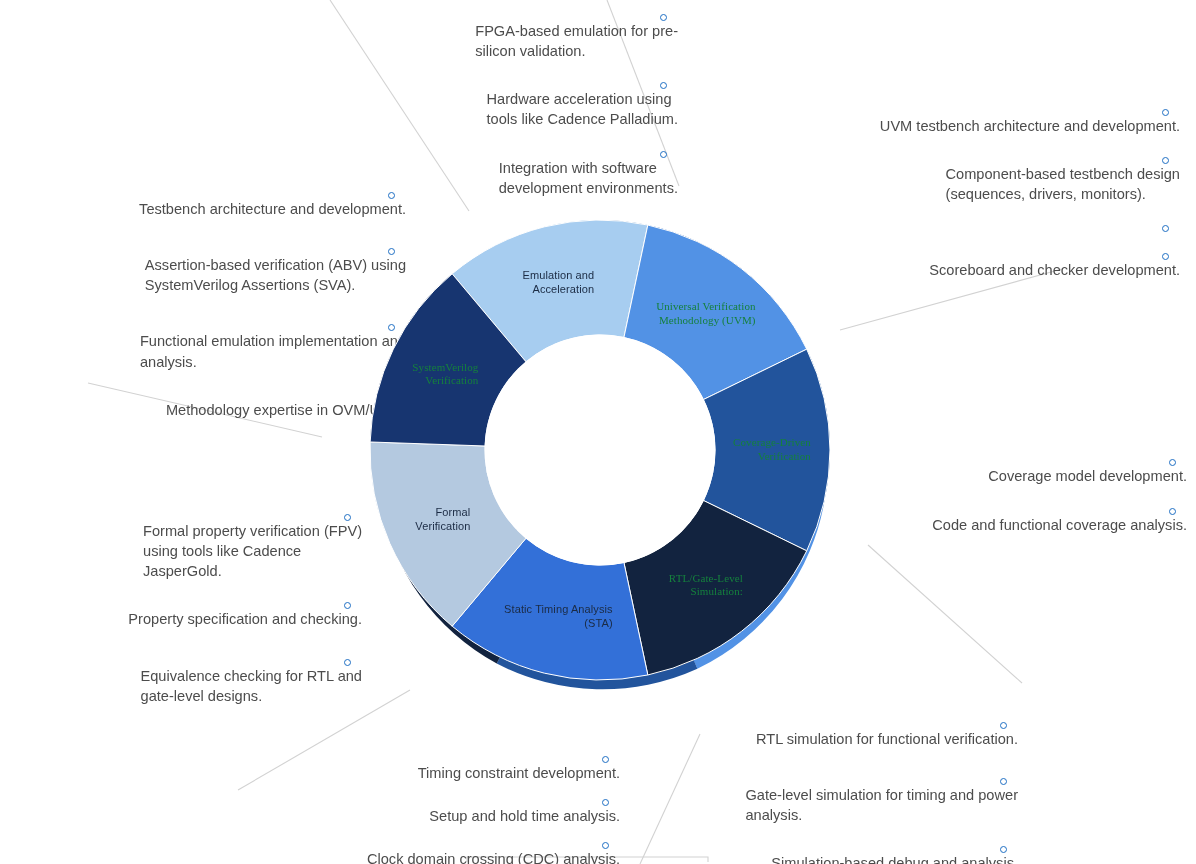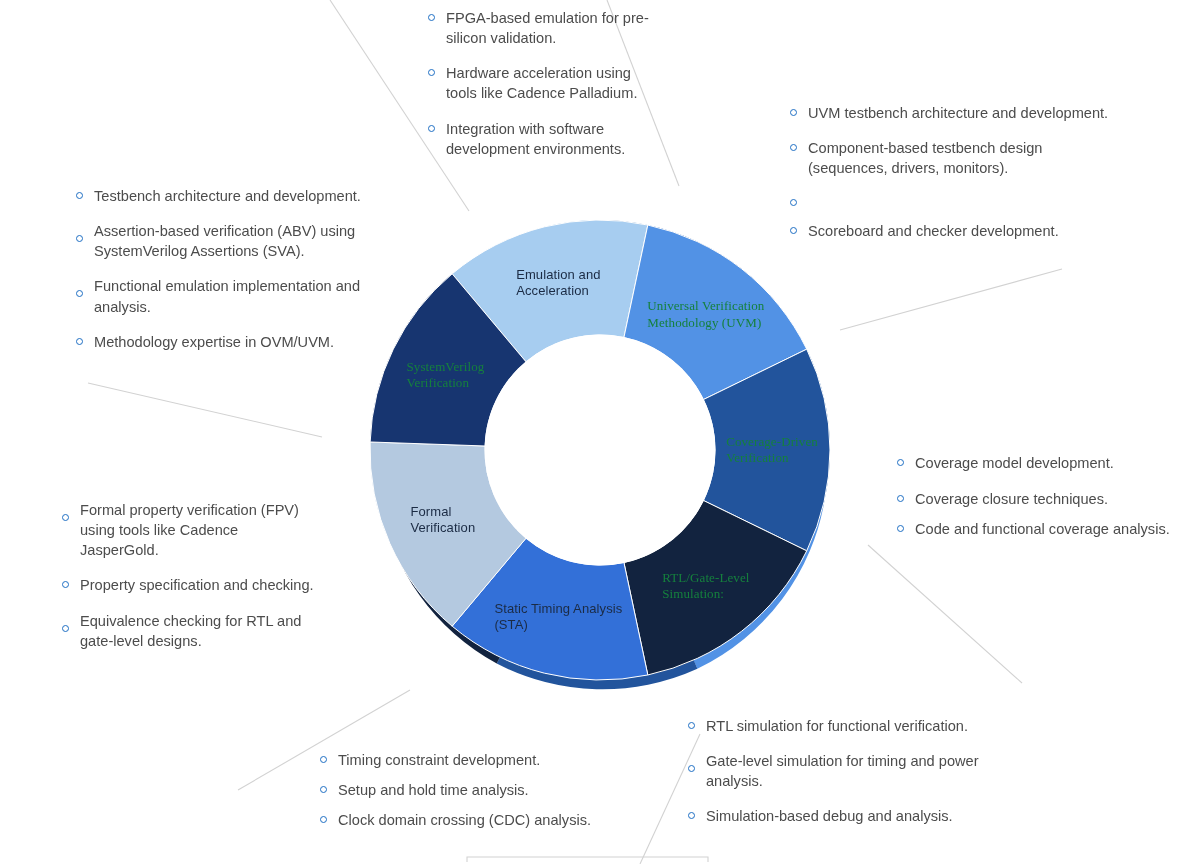--- a/index.html
+++ b/index.html
@@ -13,36 +13,37 @@
   #stage{position:absolute;left:0;top:0;width:1196px;height:864px;}
 
   
   .leaders{position:absolute;left:0;top:0;width:1196px;height:864px;pointer-events:none;}
 
   
   .donut-wrap{position:absolute;left:298px;top:148px;width:604px;height:604px;}
 
   .seg-label{
     position:absolute;
-    text-align:left;
-    font-size:13px;
+    text-align:right;
+    font-size:11px;
     line-height:1.25;
     letter-spacing:.1px;
     white-space:pre-line;
     transform:translate(-50%,-50%);
   }
   .seg-label.dark{color:#1b2b44;}
   .seg-label.light{color:#15803d;font-family:Liberation Serif, serif;}
 
   
   .callout{position:absolute;}
   .bullet-row{
     display:flex;
-    align-items:flex-start;
+    align-items:flex-end;
     margin-bottom:15px;
+    flex-direction:column;
   }
   .bullet-row:last-child{margin-bottom:0;}
   .marker{
     flex:0 0 auto;
     width:7px;height:7px;
     border:1.7px solid #1f6fc4;
     border-radius:50%;
     margin-right:11px;
     margin-top:6px;
     box-sizing:border-box;
@@ -189,24 +190,20 @@
       <span class="marker"></span>
       <span class="btext">Scoreboard and checker development.</span>
     </div>
   </div>
 
   <div class="callout" style="left:897px;top:453px;width:290px;">
     <div class="bullet-row" style="margin-bottom:16px;">
       <span class="marker"></span>
       <span class="btext">Coverage model development.</span>
     </div>
-    <div class="bullet-row" style="margin-bottom:10px;">
-      <span class="marker"></span>
-      <span class="btext">Coverage closure techniques.</span>
-    </div>
     <div class="bullet-row">
       <span class="marker"></span>
       <span class="btext">Code and functional coverage analysis.</span>
     </div>
   </div>
 
   <div class="callout" style="left:688px;top:716px;width:330px;">
     <div class="bullet-row">
       <span class="marker"></span>
       <span class="btext">RTL simulation for functional verification.</span>

